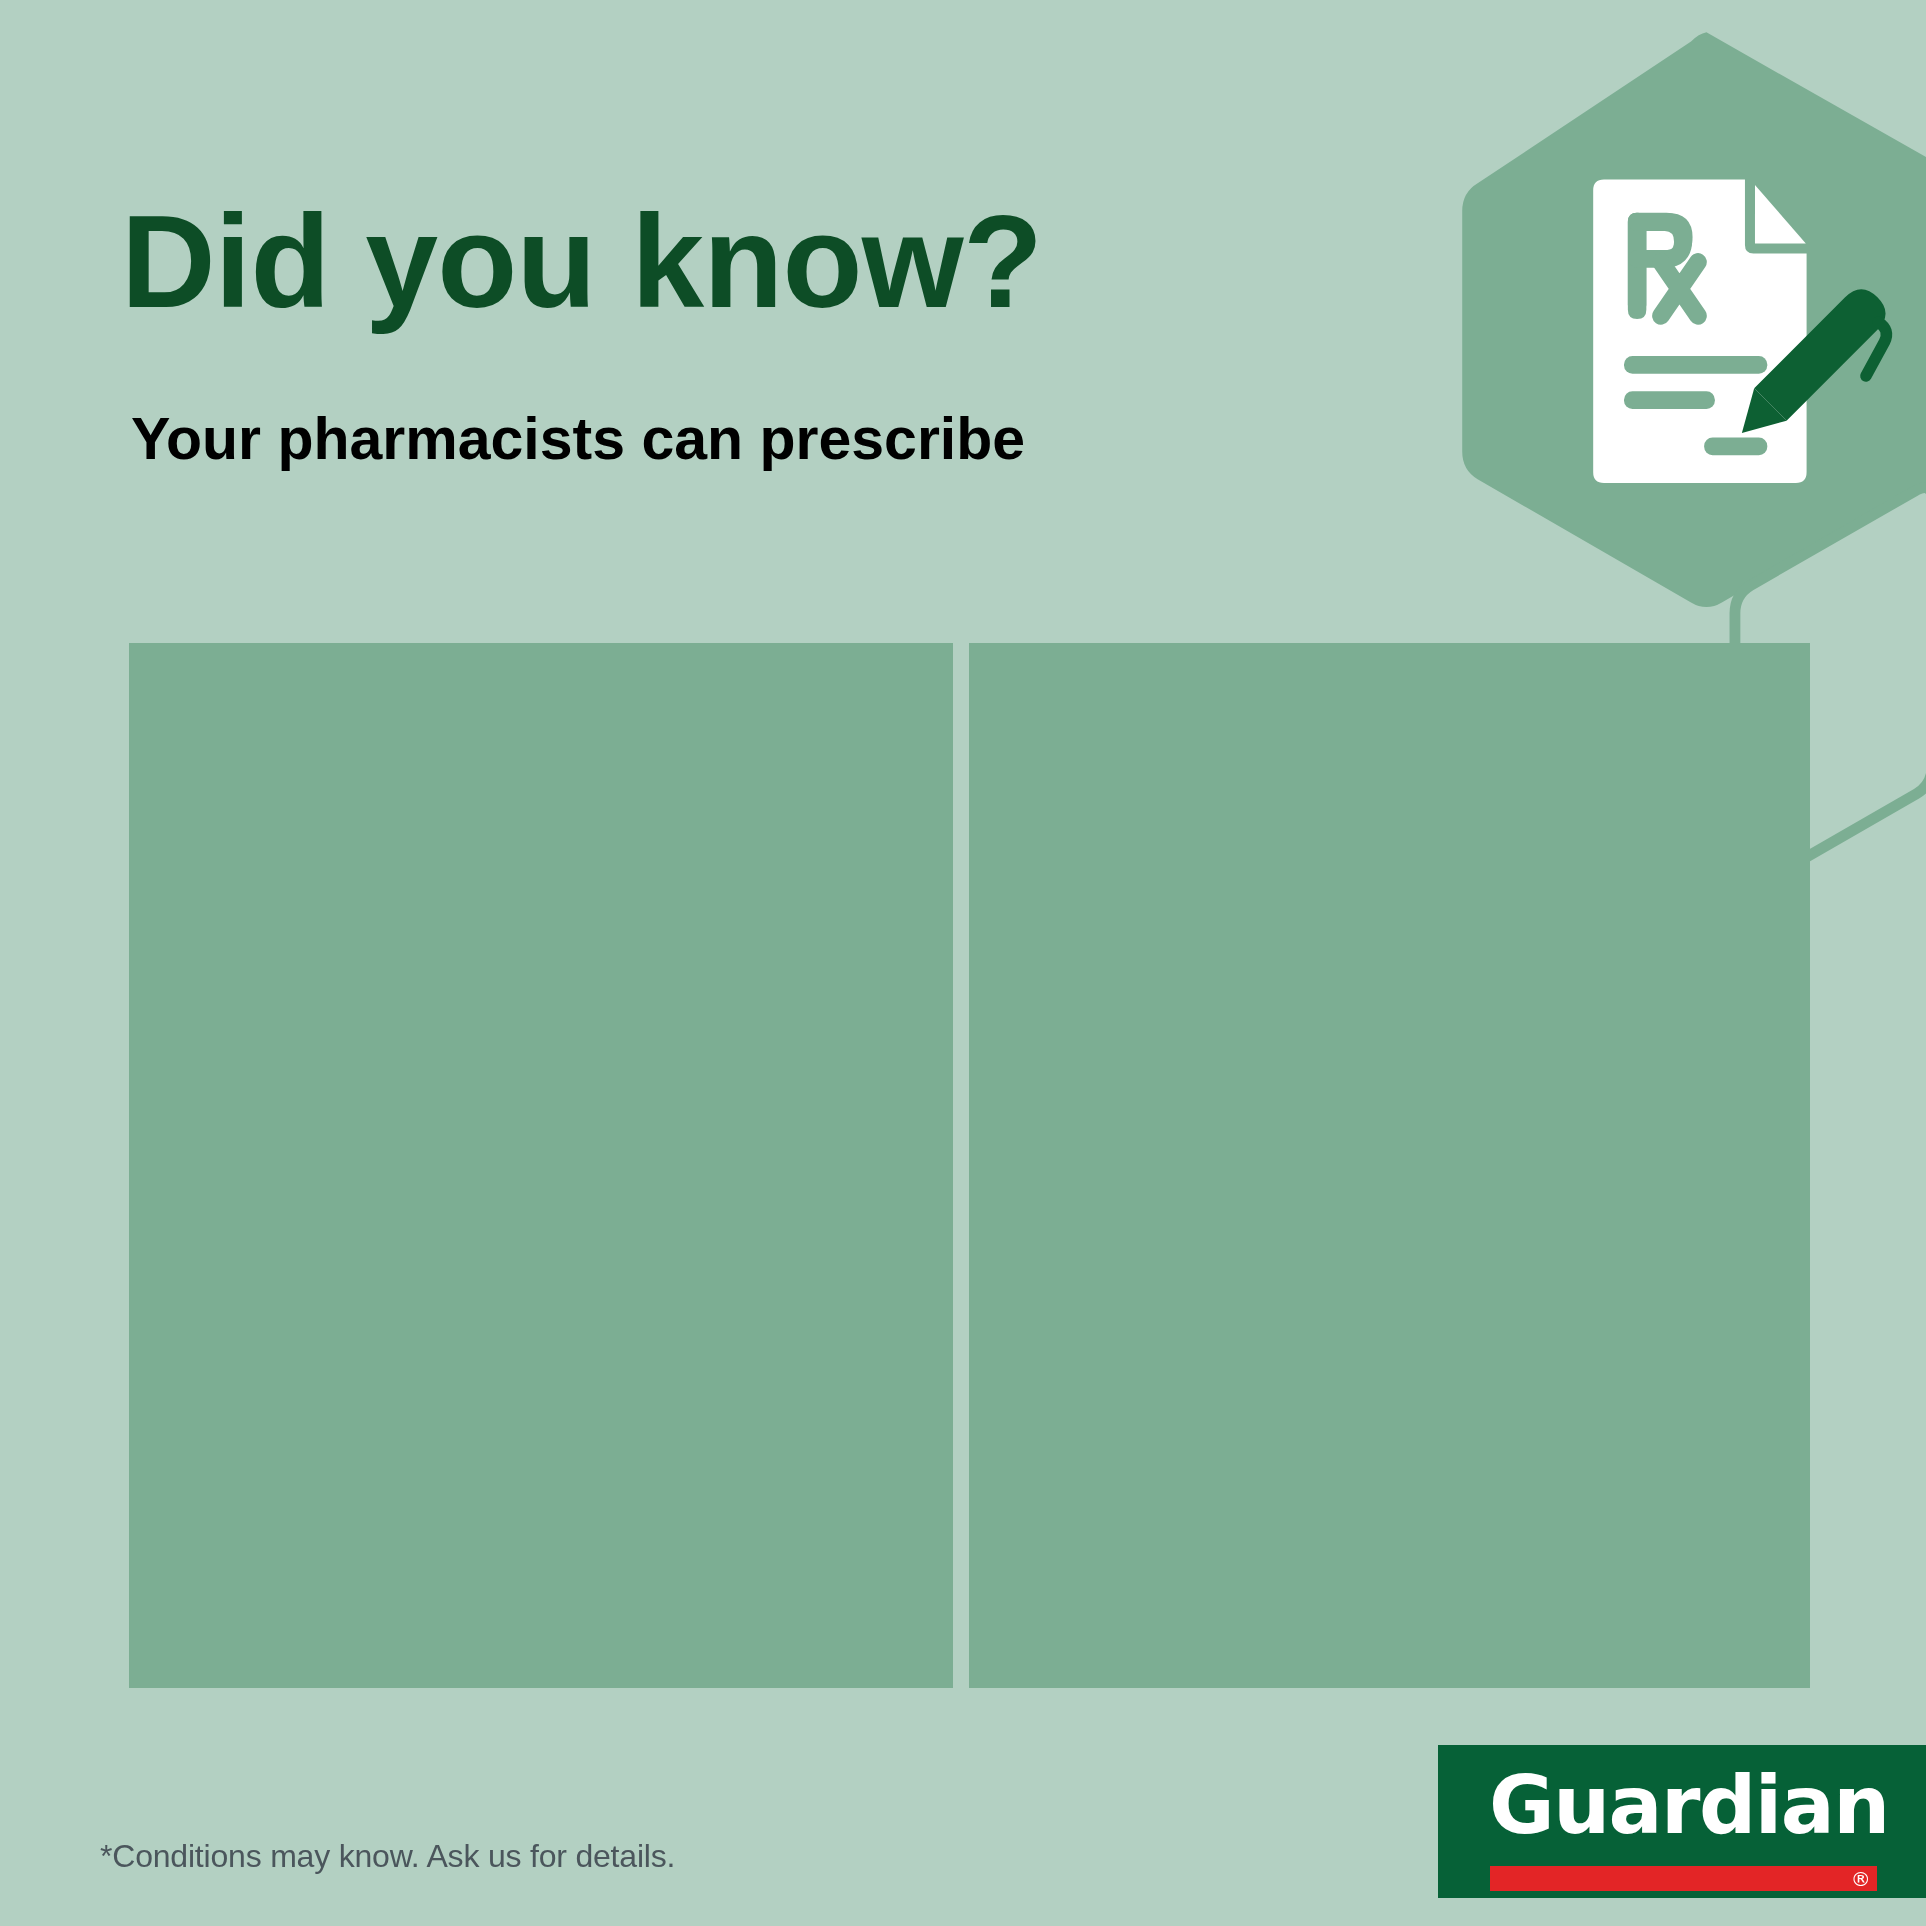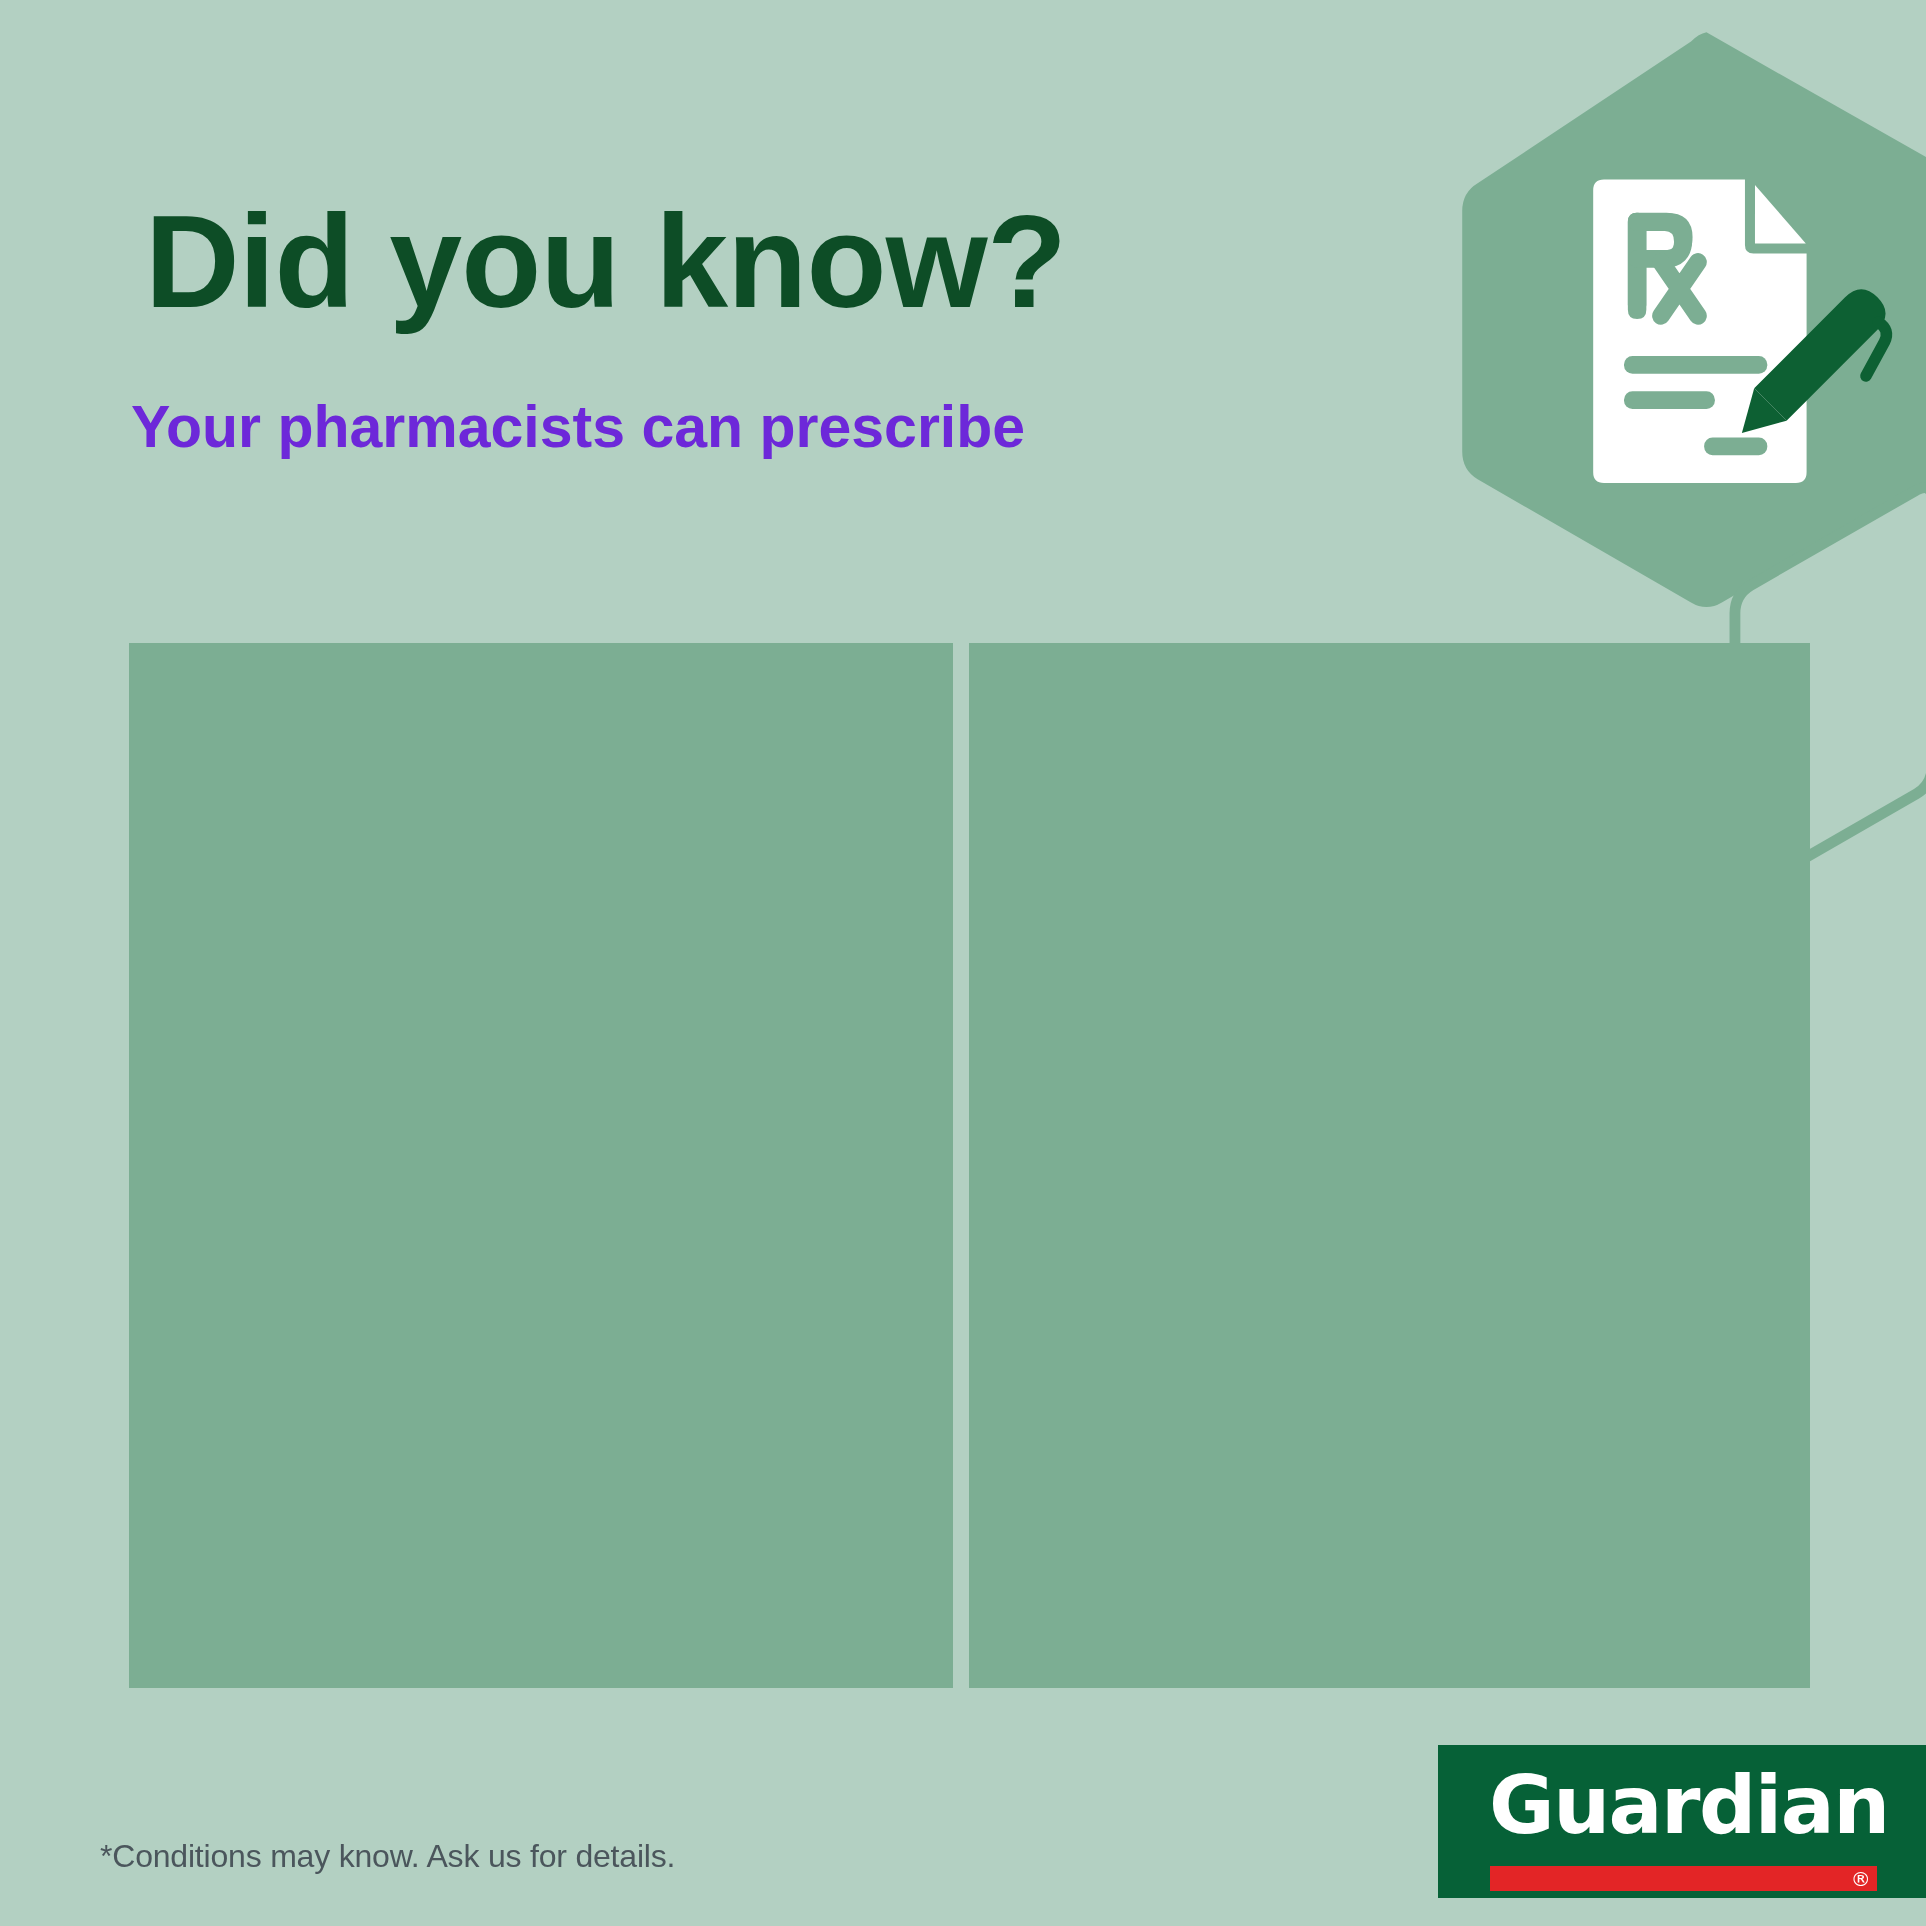--- a/index.html
+++ b/index.html
@@ -21,37 +21,37 @@
     position: absolute;
     inset: 0;
     width: 1926px;
     height: 1926px;
     pointer-events: none;
   }
 
   
   .headline {
     position: absolute;
-    left: 145px;
+    left: 121px;
     top: 108px;
     font-size: 131px;
     line-height: 1.0;
     font-weight: 700;
     color: #0d4d26;
     letter-spacing: -0.8px;
     white-space: nowrap;
   }
   .subheadline {
     position: absolute;
     left: 131px;
-    top: 393px;
+    top: 405px;
     font-size: 59px;
     line-height: 1.17;
     font-weight: 700;
-    color: #6d28d9;
+    color: #000000;
     max-width: 1156px;
   }
 
   
   .panel {
     position: absolute;
     background: #7cae93;
   }
   #panel-left {
     left: 129px;

